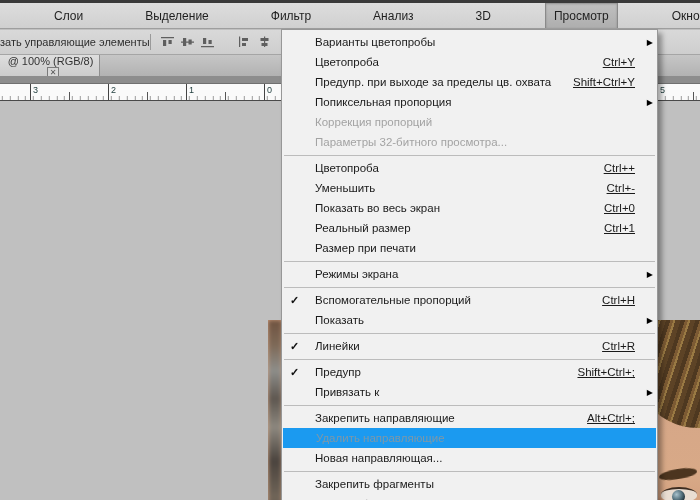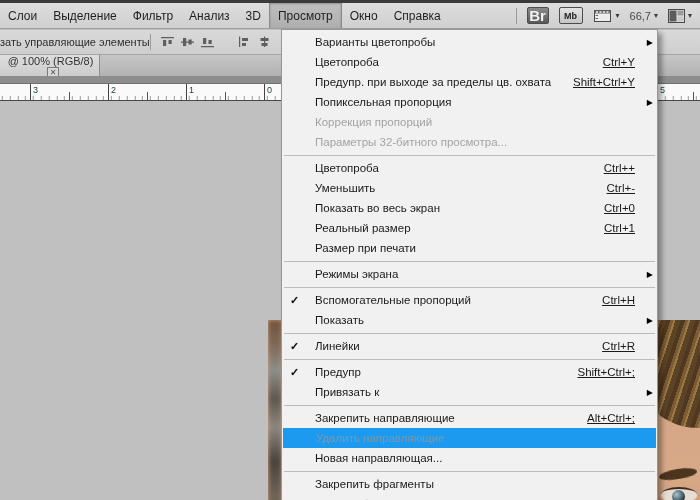--- a/index.html
+++ b/index.html
@@ -7,21 +7,21 @@
   body { font-family:"Liberation Sans", sans-serif; background:#c0c0c0; position:relative; }
 
   
   .win-edge { position:absolute; top:0; left:0; right:0; height:3px; background:#3a3a3a; z-index:5; }
 
   
   .menubar { position:absolute; top:3px; left:0; right:0; height:26px;
              background:linear-gradient(#dddddd,#d0d0d0);
              border-bottom:1px solid #9e9e9e;
              display:flex; align-items:stretch; font-size:12px; color:#1f1f1f; z-index:6; }
-  .mb-item { display:flex; align-items:center; padding:0 8px; cursor:default; }
+  .mb-item { display:flex; align-items:center; padding:0 8px; cursor:default;margin-left:46px; }
   .mb-item.active { background:linear-gradient(#c0c0c0,#aeaeae);
                     border-left:1px solid #8a8a8a; border-right:1px solid #8a8a8a;
                     box-shadow:inset 0 1px 2px rgba(0,0,0,.25); }
   .mb-spacer { flex:1; }
   .appbar { display:flex; align-items:center; gap:10px; padding-right:8px; }
   .vdiv { width:1px; height:16px; background:#9a9a9a; }
   .br-btn { width:22px; height:17px; border-radius:2px; border:1px solid #4c4c4c;
             background:linear-gradient(#8a8a8a,#585858); color:#f2f2f2;
             font-size:15px; font-weight:bold; display:flex; align-items:center; justify-content:center; }
   .mb-btn { width:24px; height:17px; border-radius:2px; border:1px solid #4c4c4c;

